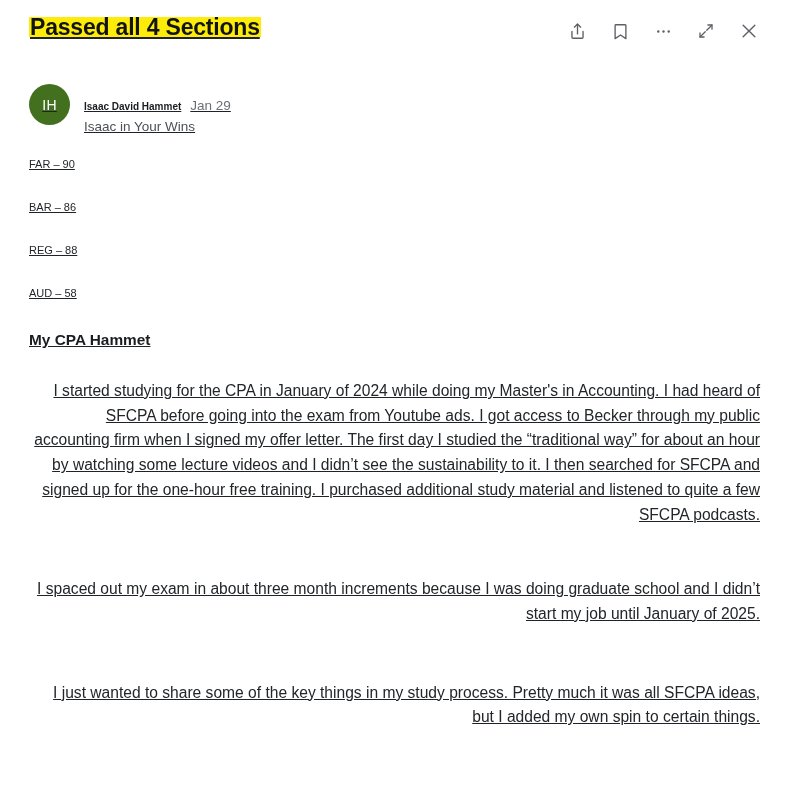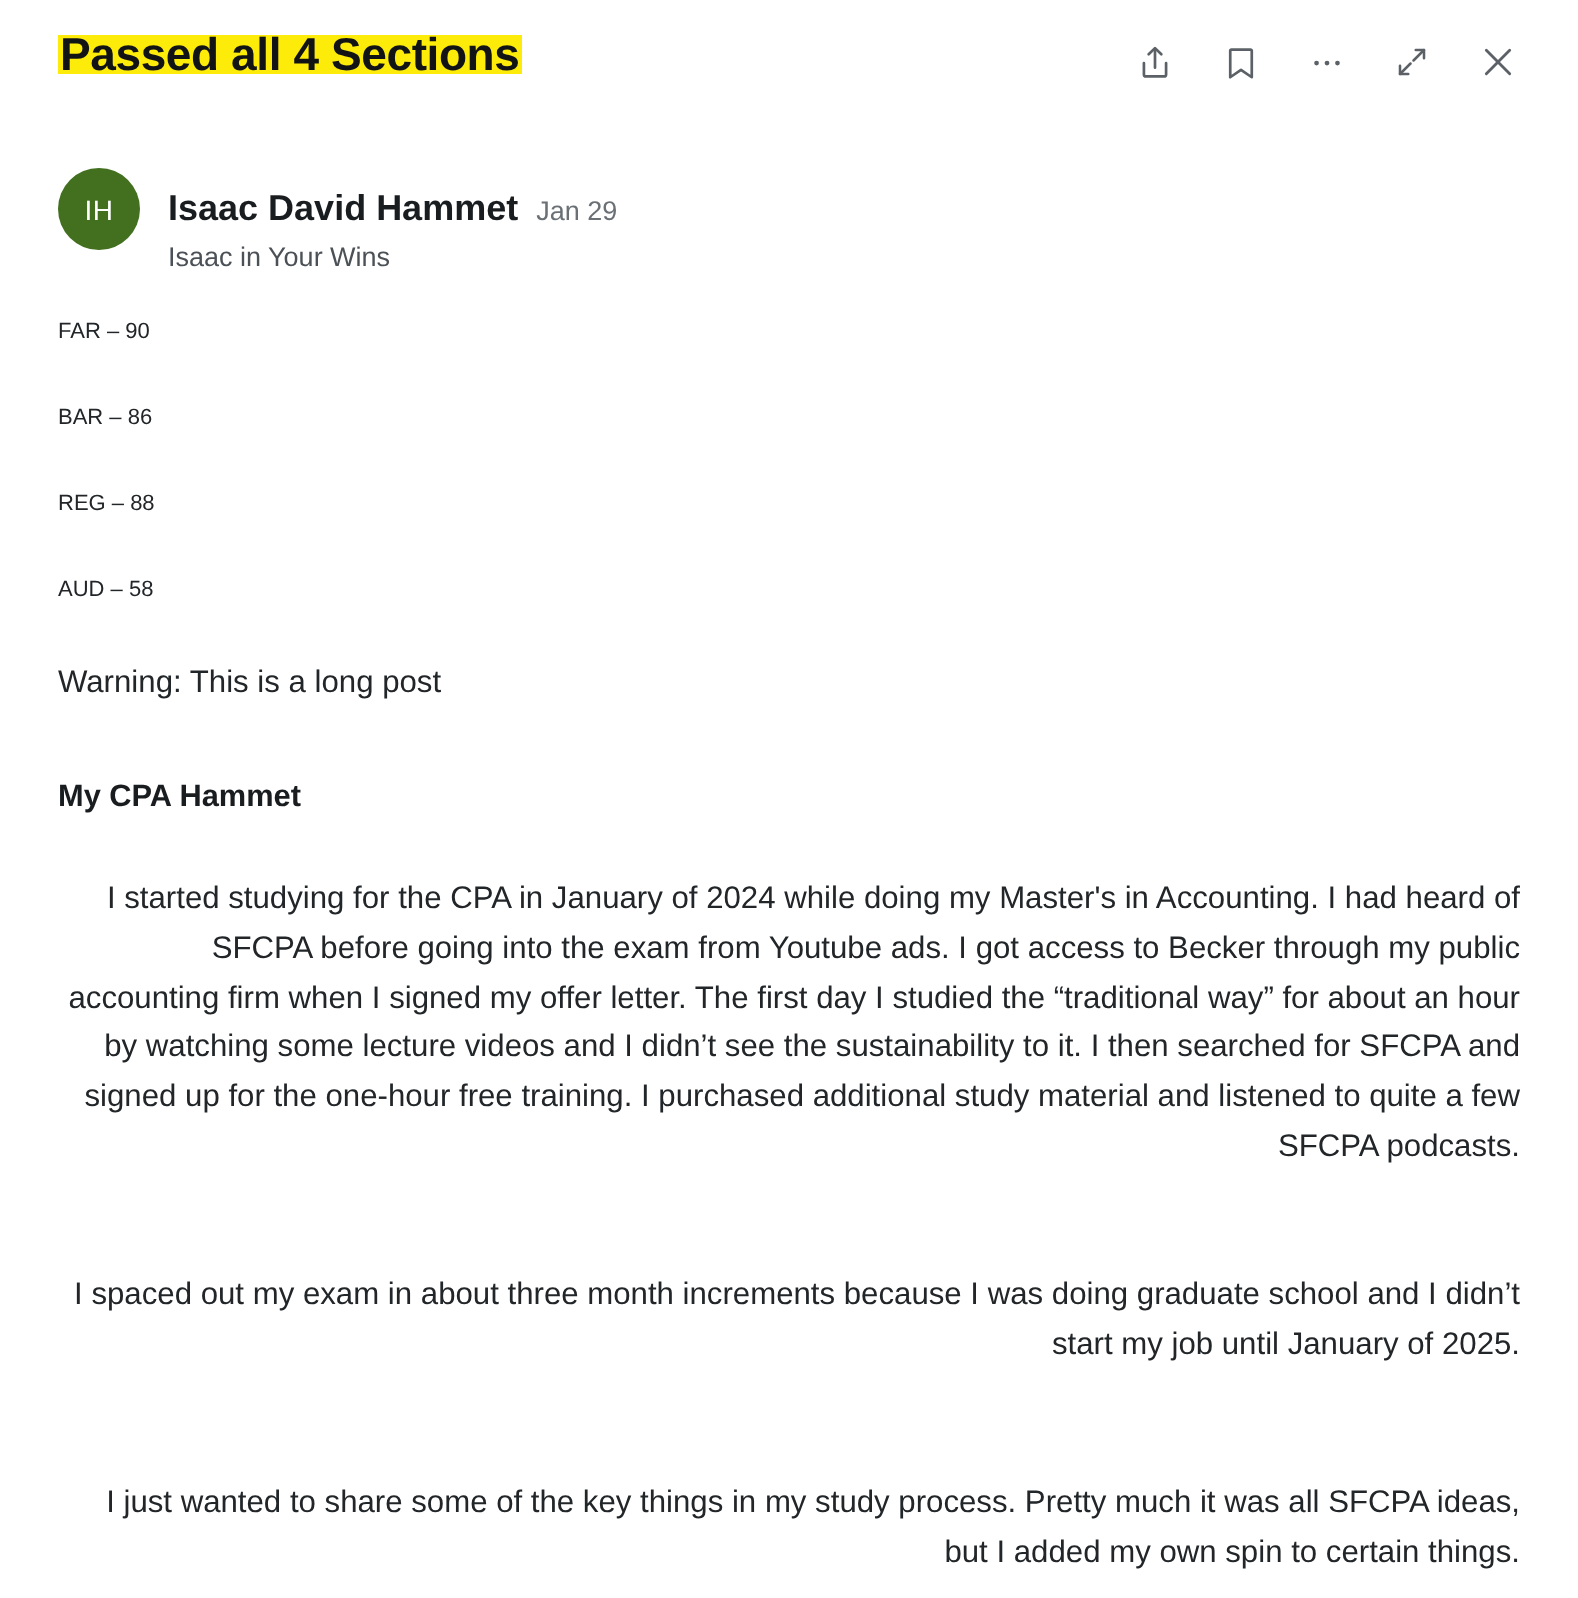--- a/index.html
+++ b/index.html
@@ -16,20 +16,21 @@
     color: #1f2327;
     -webkit-font-smoothing: antialiased;
   }
 
   .post-modal {
     position: relative;
     width: 789px;
     height: 799px;
     background: #ffffff;
     overflow: hidden;
+    text-decoration: underline;
   }
 
   
   .post-header {
     position: relative;
     display: flex;
     align-items: flex-start;
     justify-content: space-between;
     padding: 14px 28px 0 29px;
     height: 62px;
@@ -100,21 +101,21 @@
   .author-meta {
     margin-left: 14px;
     padding-top: 3px;
   }
   .author-line {
     display: flex;
     align-items: baseline;
     gap: 9px;
   }
   .author-name {
-    font-size: 18px;
+    font-size: 10px;
     font-weight: bold;
     color: #1a1d20;
     cursor: pointer;
   }
   .post-date {
     font-size: 13.5px;
     color: #6a7075;
     margin-top: 12px;
   }
   .posted-in {
@@ -224,21 +225,20 @@
     </div>
   </div>
 
   <div class="post-body">
 
     <p class="score-line">FAR – 90</p>
     <p class="score-line">BAR – 86</p>
     <p class="score-line">REG – 88</p>
     <p class="score-line">AUD – 58</p>
 
-    <p class="warn-line">Warning: This is a long post</p>
 
     <p class="section-heading">My CPA Hammet</p>
 
     <p class="para">I started studying for the CPA in January of 2024 while doing my Master's in Accounting.  I had heard of SFCPA before going into the exam from Youtube ads.  I got access to Becker through my public accounting firm when I signed my offer letter.  The first day I studied the “traditional way” for about an hour by watching some lecture videos and I didn’t see the sustainability to it.  I then searched for SFCPA and signed up for the one-hour free training.  I purchased additional study material and listened to quite a few SFCPA podcasts.</p>
     <div class="spacer-para"></div>
 
     <p class="para">I spaced out my exam in about three month increments because I was doing graduate school and I didn’t start my job until January of 2025.</p>
     <div class="spacer-para-lg"></div>
 
     <p class="para">I just wanted to share some of the key things in my study process.  Pretty much it was all SFCPA ideas, but I added my own spin to certain things.</p>

